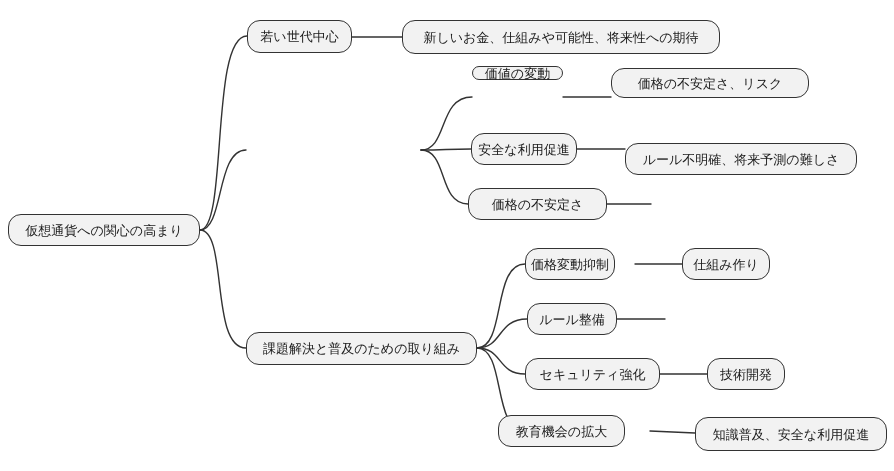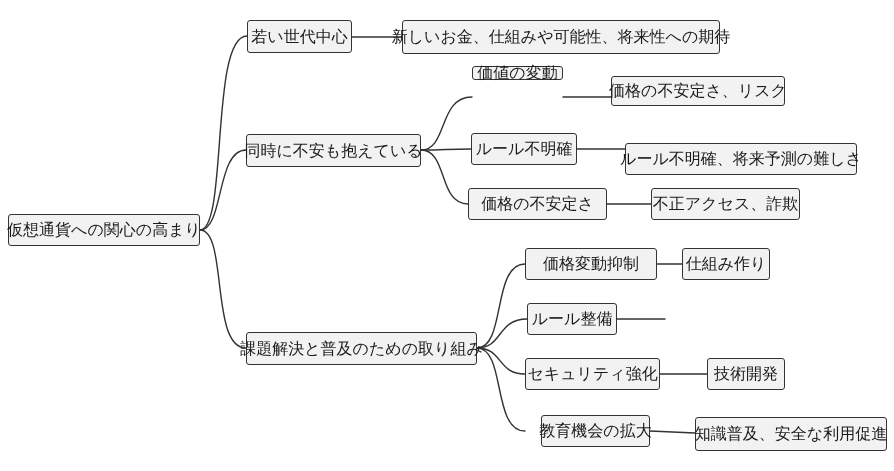--- a/index.html
+++ b/index.html
@@ -30,23 +30,23 @@
     stroke-width: 1.4;
     stroke-linecap: round;
   }
   .node {
     position: absolute;
     display: flex;
     align-items: center;
     justify-content: center;
     background: var(--node-fill);
     border: 1.8px solid var(--node-border);
-    border-radius: 3px;
+    border-radius: 13px;
     color: var(--text);
-    font-size: 16px;
+    font-size: 13px;
     line-height: 1;
     white-space: nowrap;
     text-align: center;
   }
 </style>
 </head>
 <body>
 
 <div class="canvas">
 
@@ -74,30 +74,28 @@
     <path d="M 617 319 L 665 319"></path>
     <path d="M 660 374 L 707 374"></path>
     <path d="M 650 431 L 695 433"></path>
   </svg>
 
   <div class="node" style="left:8px;   top:214px; width:192px; height:32px">仮想通貨への関心の高まり</div>
 
   <div class="node" style="left:247px; top:20px;  width:105px; height:33px">若い世代中心</div>
   <div class="node" style="left:402px; top:20px;  width:318px; height:34px">新しいお金、仕組みや可能性、将来性への期待</div>
 
-  <div class="node" style="left:246px; top:134px; width:175px; height:33px">同時に不安も抱えている</div>
   <div class="node" style="left:472px; top:66px;  width:91px;  height:14px">価値の変動</div>
-  <div class="node" style="left:611px; top:76px;  width:174px; height:30px">価格の不安定さ、リスク</div>
-  <div class="node" style="left:471px; top:133px; width:106px; height:32px">ルール不明確</div>
+  <div class="node" style="left:611px; top:68px;  width:198px; height:30px">価格の不安定さ、リスク</div>
+  <div class="node" style="left:471px; top:133px; width:106px; height:32px">安全な利用促進</div>
   <div class="node" style="left:625px; top:143px; width:232px; height:32px">ルール不明確、将来予測の難しさ</div>
   <div class="node" style="left:468px; top:188px; width:139px; height:32px">価格の不安定さ</div>
-  <div class="node" style="left:651px; top:188px; width:149px; height:32px">不正アクセス、詐欺</div>
 
   <div class="node" style="left:246px; top:332px; width:231px; height:33px">課題解決と普及のための取り組み</div>
-  <div class="node" style="left:525px; top:248px; width:132px; height:32px">価格変動抑制</div>
+  <div class="node" style="left:525px; top:248px; width:90px; height:32px">価格変動抑制</div>
   <div class="node" style="left:682px; top:248px; width:88px;  height:32px">仕組み作り</div>
   <div class="node" style="left:527px; top:303px; width:90px;  height:32px">ルール整備</div>
   <div class="node" style="left:525px; top:358px; width:135px; height:32px">セキュリティ強化</div>
   <div class="node" style="left:707px; top:358px; width:78px;  height:32px">技術開発</div>
-  <div class="node" style="left:541px; top:415px; width:109px; height:32px">教育機会の拡大</div>
+  <div class="node" style="left:498px; top:415px; width:127px; height:32px">教育機会の拡大</div>
   <div class="node" style="left:695px; top:417px; width:192px; height:34px">知識普及、安全な利用促進</div>
 
 </div>
 
 </body></html>

